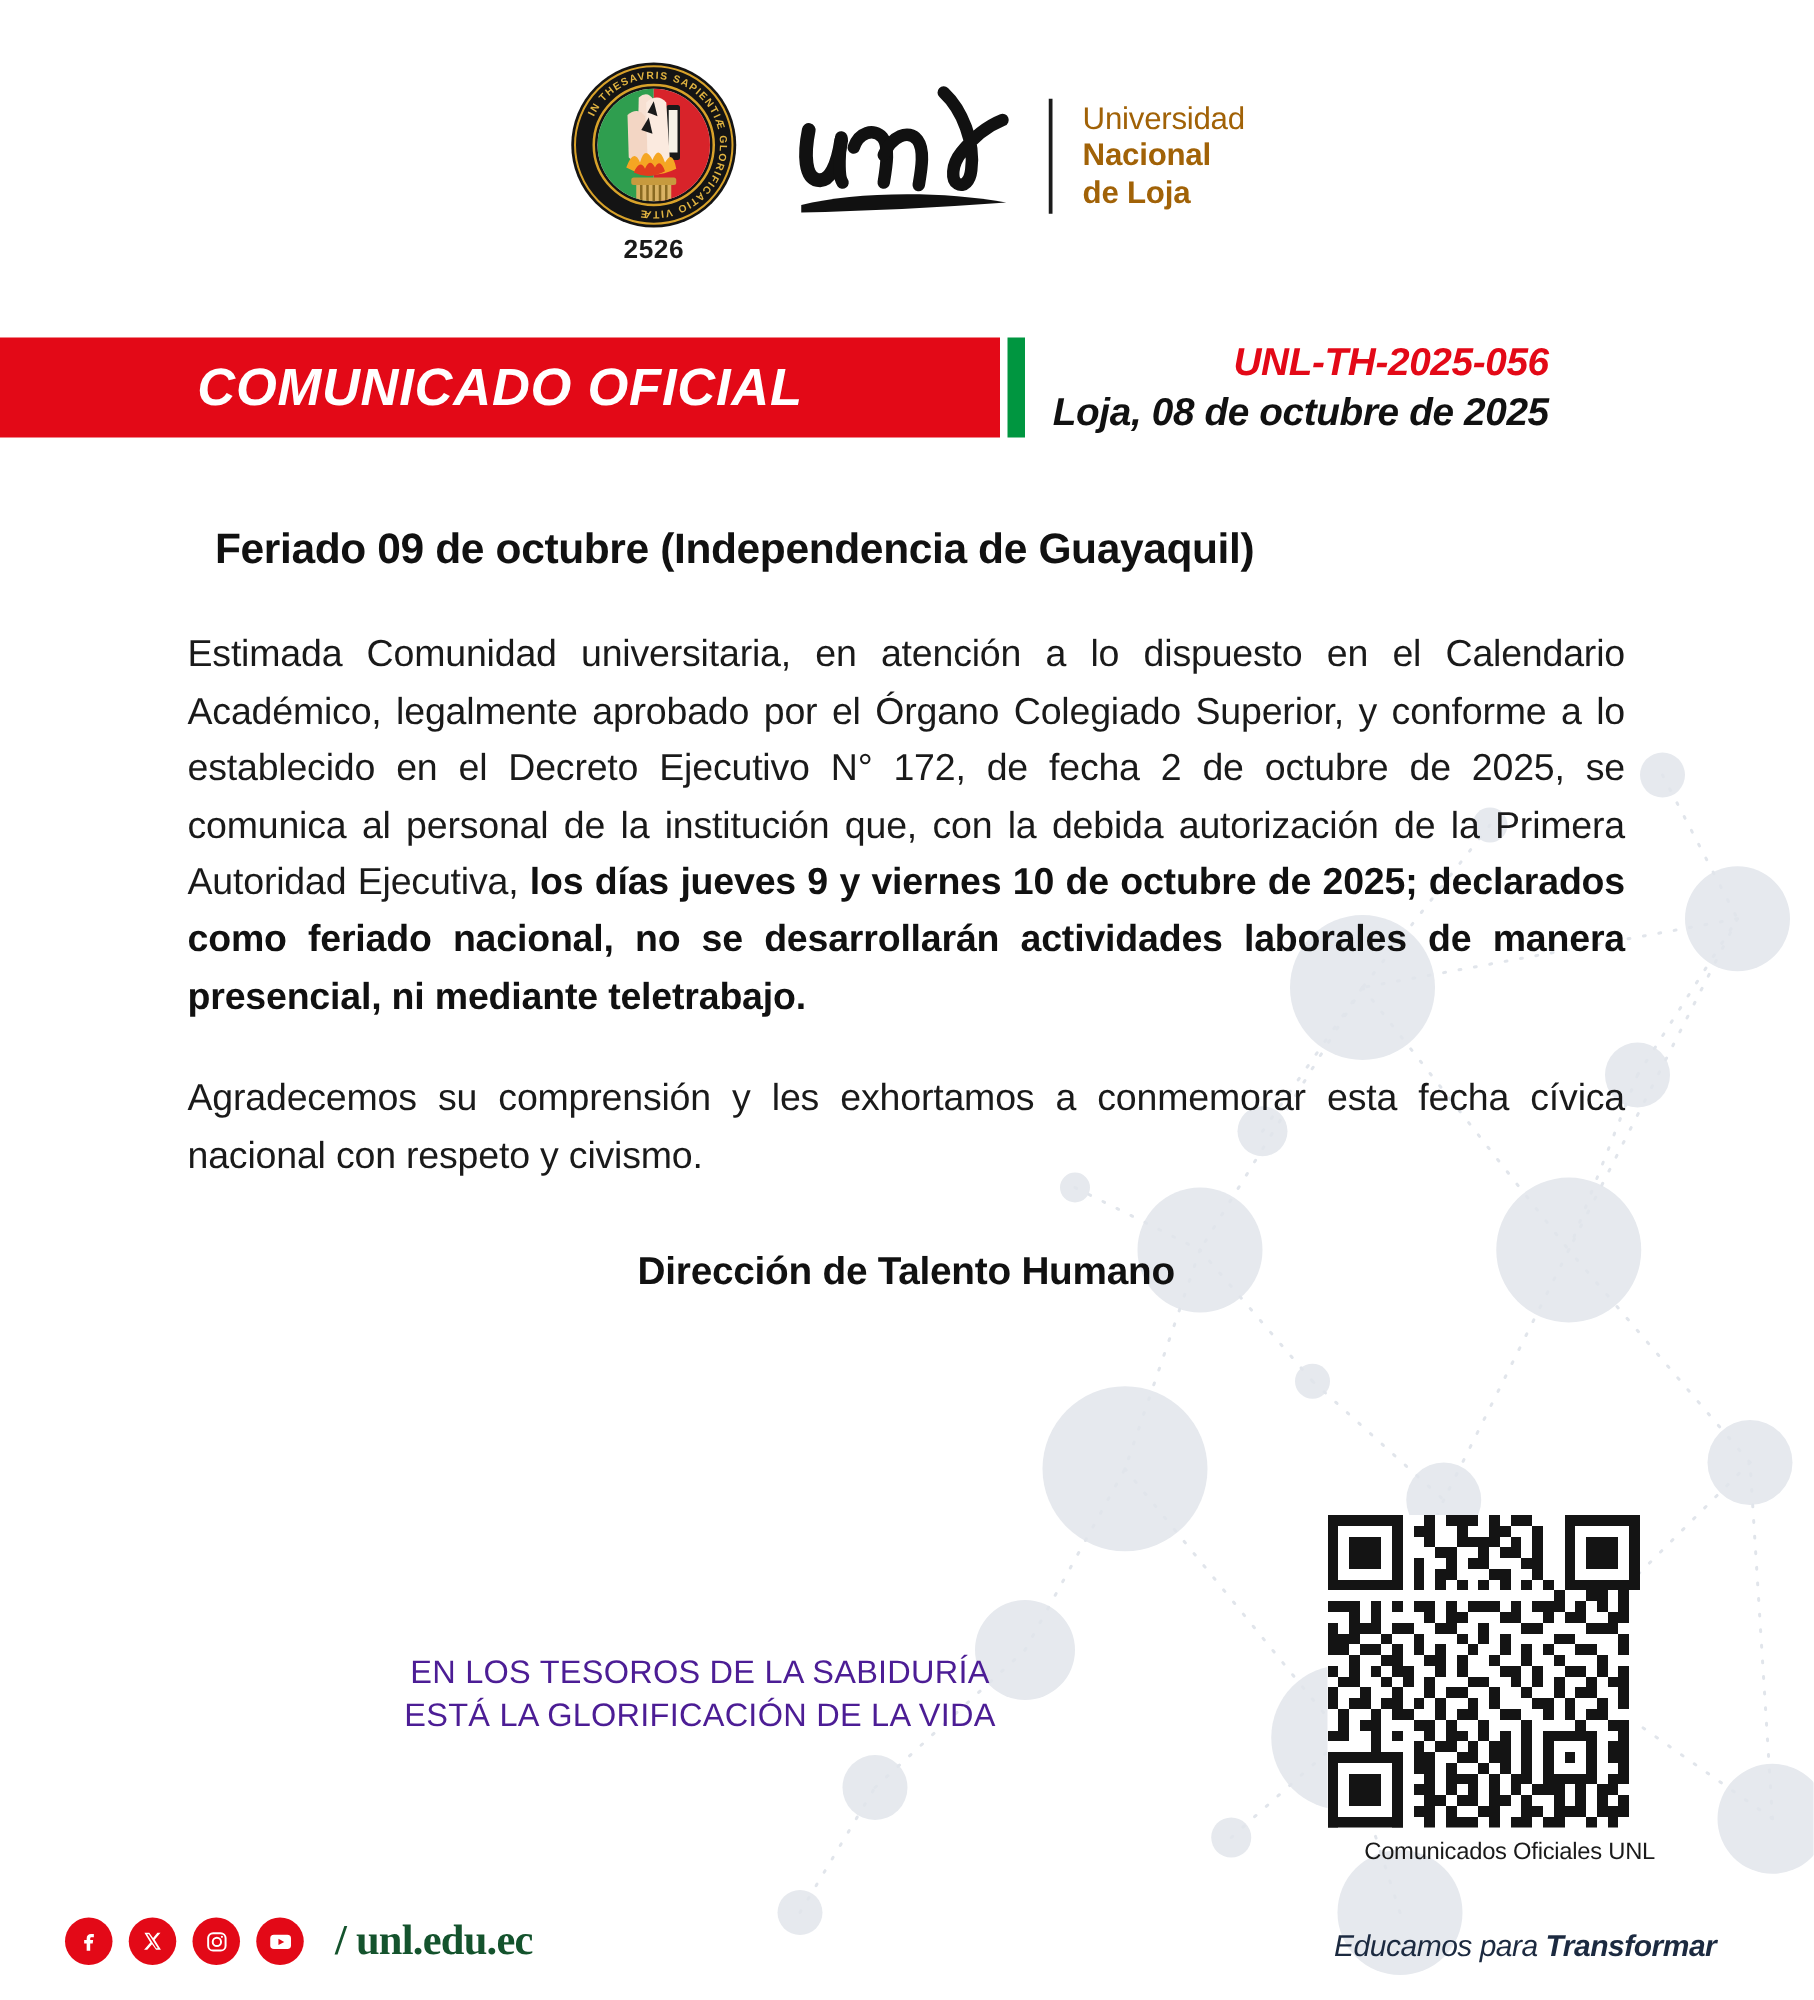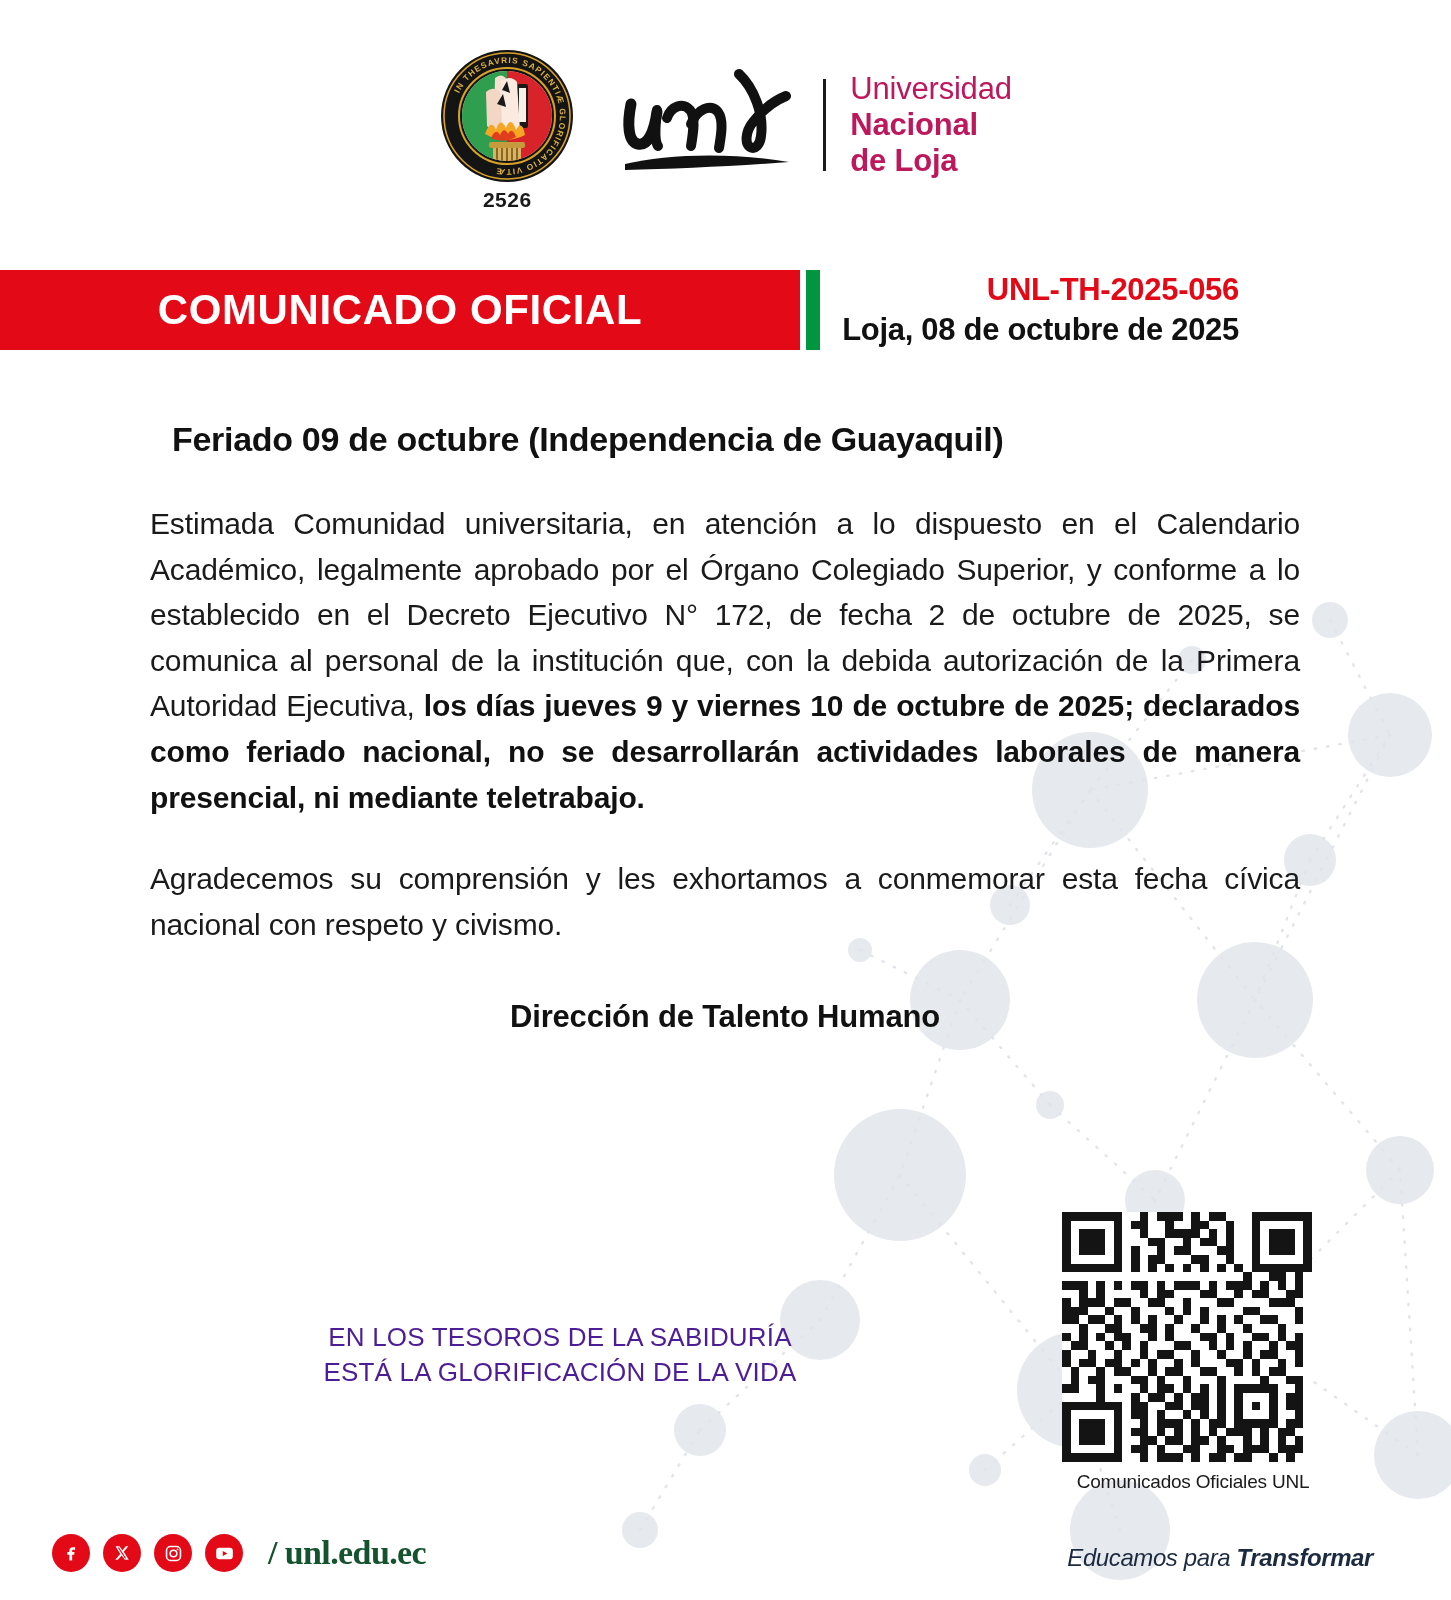--- a/index.html
+++ b/index.html
@@ -67,37 +67,38 @@
     padding-top: 18px;
   }
   .unl-script { display: block; }
   .wm-divider {
     width: 3px;
     height: 92px;
     background: #1b1b1b;
   }
   .wm-text {
     font-family: "Liberation Sans", sans-serif;
-    font-size: 31px;
+    font-size: 25px;
     line-height: 1.17;
-    color: #be185d;
+    color: #a16207;
     letter-spacing: -0.2px;
   }
   .wm-text .l1 { font-weight: normal; display:block; }
   .wm-text .l2 { font-weight: bold; display:block; }
   .wm-text .l3 { font-weight: bold; display:block; }
 
   
   .banner-row {
     position: absolute;
     top: 270px;
     left: 0;
     width: 1374px;
     height: 80px;
     z-index: 3;
+    font-style: italic;
   }
   .banner-red {
     position: absolute;
     left: 0; top: 0;
     width: 800px;
     height: 80px;
     background: #E30917;
     display: flex;
     align-items: center;
     justify-content: center;
@@ -198,21 +199,21 @@
     z-index: 3;
   }
 
   
   .qr-block {
     position: absolute;
     top: 1212px;
     left: 1062px;
     width: 262px;
     z-index: 3;
-    text-align: center;
+    text-align: right;
   }
   .qr-canvas {
     width: 250px;
     height: 250px;
     background: #ffffff;
     display: block;
   }
   .qr-caption {
     margin-top: 9px;
     font-family: "Liberation Sans", sans-serif;

